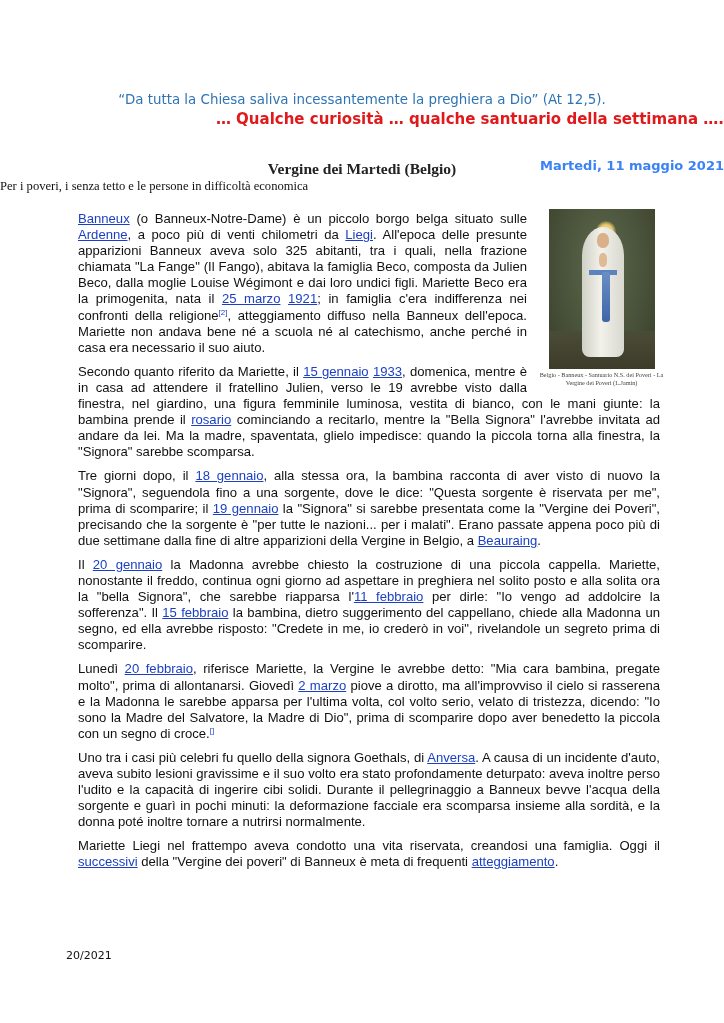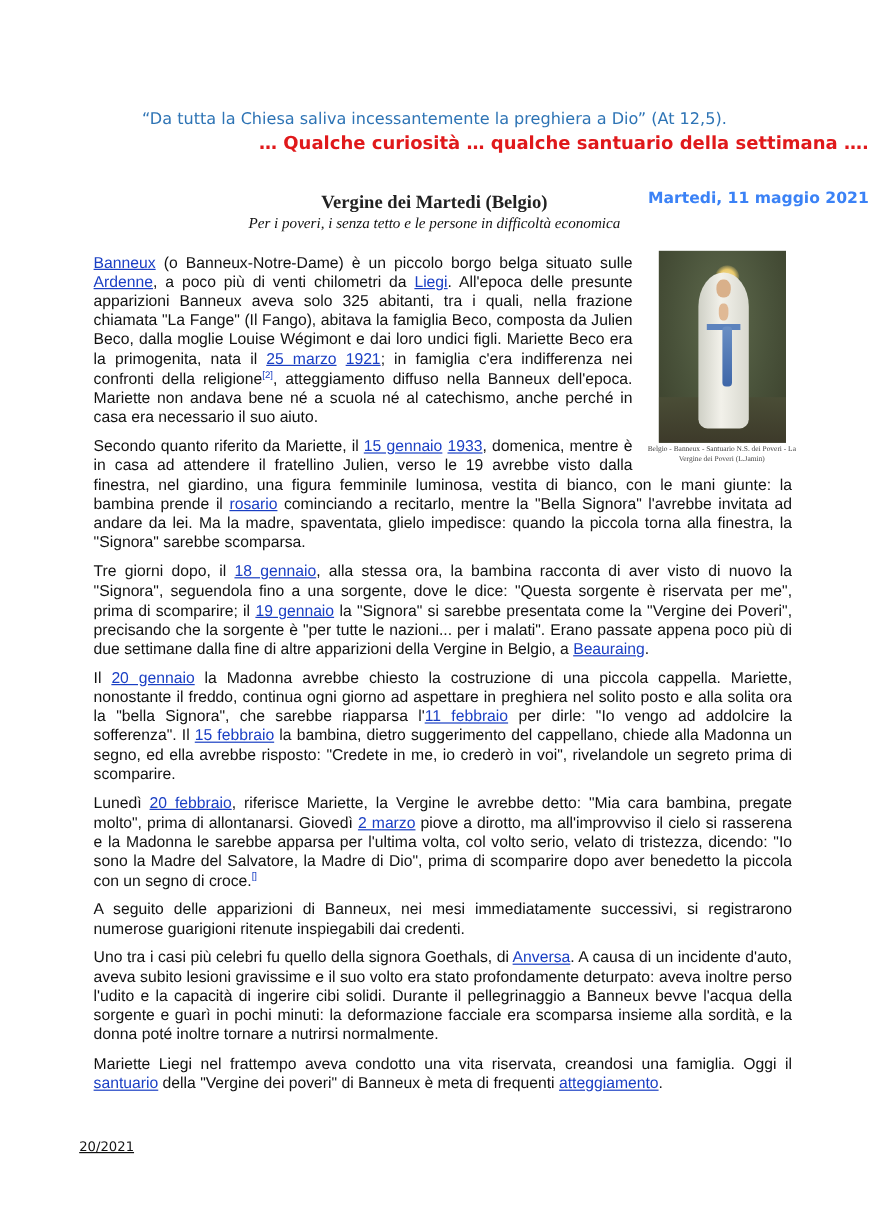--- a/index.html
+++ b/index.html
@@ -18,22 +18,22 @@
   }
   .date {
     position: absolute; left: 0; width: 724px; top: 143px; text-align: right;
     font-family: "DejaVu Sans", sans-serif; font-weight: bold; font-size: 13px; color: #3b82f6; margin-top: 15px;
   }
   .title {
     position: absolute; left: 0; width: 724px; top: 160px; text-align: center;
     font-family: "Liberation Serif", serif; font-weight: bold; font-size: 15.5px; color: #222;
   }
   .subtitle {
-    position: absolute; left: 0; width: 724px; top: 179px; text-align: center;
-    font-family: "Liberation Serif", serif; font-style: italic; font-size: 12.6px; color: #111;
+    position: absolute; left: 0; width: 724px; top: 179px; 
+    font-family: "Liberation Serif", serif; font-size: 12.6px; color: #111;
   }
   .body {
     position: absolute; left: 66px; top: 211px; width: 594px;
     font-family: "Liberation Sans", sans-serif; font-size: 13.1px; line-height: 16.1px;
     color: #111; text-align: justify;
   }
   .body p { margin: 0 0 8px 12px; }
   .body a { color: #1a3fc4; text-decoration: underline; }
   .body sup { font-size: 8px; line-height: 0; vertical-align: super; color: #1a3fc4; }
   .figure {
@@ -57,21 +57,21 @@
     background: #e0b995; }
   .img .sash { position: absolute; left: 53px; top: 63px; width: 8px; height: 50px;
     background: linear-gradient(#6a8fc4, #3e66a8); border-radius: 3px; }
   .img .belt { position: absolute; left: 40px; top: 61px; width: 28px; height: 5px; background: #5d83bd; }
   .caption {
     font-family: "Liberation Serif", serif; font-size: 6.2px; line-height: 7.5px; color: #444;
     margin-top: 2px;
   }
   .footer {
     position: absolute; left: 66px; top: 949px;
-    font-family: "DejaVu Sans", sans-serif; font-size: 11px; color: #111; text-decoration: underline;
+    font-family: "DejaVu Sans", sans-serif; font-size: 11px; color: #111;
   }
 </style>
 </head>
 <body>
 
 <div class="page">
   <div class="hdr1">“Da tutta la Chiesa saliva incessantemente la preghiera a Dio” (At 12,5).</div>
   <div class="hdr2">… Qualche curiosità … qualche santuario della settimana ….</div>
   <div class="date">Martedi, 11 maggio 2021</div>
   <div class="title">Vergine dei Martedi (Belgio)</div>
@@ -89,20 +89,19 @@
         <div class="sash"></div>
       </div>
       <div class="caption">Belgio - Banneux - Santuario N.S. dei Poveri - La Vergine dei Poveri (L.Jamin)</div>
     </div>
     <div id="paras">
         <p><a href="#">Banneux</a><span> (o Banneux-Notre-Dame) è un piccolo borgo belga situato sulle </span><a href="#">Ardenne</a><span>, a poco più di venti chilometri da </span><a href="#">Liegi</a><span>. All'epoca delle presunte apparizioni Banneux aveva solo 325 abitanti, tra i quali, nella frazione chiamata "La Fange" (Il Fango), abitava la famiglia Beco, composta da Julien Beco, dalla moglie Louise Wégimont e dai loro undici figli. Mariette Beco era la primogenita, nata il </span><a href="#">25 marzo</a><span> </span><a href="#">1921</a><span>; in famiglia c'era indifferenza nei confronti della religione</span><sup>[2]</sup><span>, atteggiamento diffuso nella Banneux dell'epoca. Mariette non andava bene né a scuola né al catechismo, anche perché in casa era necessario il suo aiuto.</span></p>
         <p><span>Secondo quanto riferito da Mariette, il </span><a href="#">15 gennaio</a><span> </span><a href="#">1933</a><span>, domenica, mentre è in casa ad attendere il fratellino Julien, verso le 19 avrebbe visto dalla finestra, nel giardino, una figura femminile luminosa, vestita di bianco, con le mani giunte: la bambina prende il </span><a href="#">rosario</a><span> cominciando a recitarlo, mentre la "Bella Signora" l'avrebbe invitata ad andare da lei. Ma la madre, spaventata, glielo impedisce: quando la piccola torna alla finestra, la "Signora" sarebbe scomparsa.</span></p>
         <p><span>Tre giorni dopo, il </span><a href="#">18 gennaio</a><span>, alla stessa ora, la bambina racconta di aver visto di nuovo la "Signora", seguendola fino a una sorgente, dove le dice: "Questa sorgente è riservata per me", prima di scomparire; il </span><a href="#">19 gennaio</a><span> la "Signora" si sarebbe presentata come la "Vergine dei Poveri", precisando che la sorgente è "per tutte le nazioni... per i malati". Erano passate appena poco più di due settimane dalla fine di altre apparizioni della Vergine in Belgio, a </span><a href="#">Beauraing</a><span>.</span></p>
         <p><span>Il </span><a href="#">20 gennaio</a><span> la Madonna avrebbe chiesto la costruzione di una piccola cappella. Mariette, nonostante il freddo, continua ogni giorno ad aspettare in preghiera nel solito posto e alla solita ora la "bella Signora", che sarebbe riapparsa l'</span><a href="#">11 febbraio</a><span> per dirle: "Io vengo ad addolcire la sofferenza". Il </span><a href="#">15 febbraio</a><span> la bambina, dietro suggerimento del cappellano, chiede alla Madonna un segno, ed ella avrebbe risposto: "Credete in me, io crederò in voi", rivelandole un segreto prima di scomparire.</span></p>
         <p><span>Lunedì </span><a href="#">20 febbraio</a><span>, riferisce Mariette, la Vergine le avrebbe detto: "Mia cara bambina, pregate molto", prima di allontanarsi. Giovedì </span><a href="#">2 marzo</a><span> piove a dirotto, ma all'improvviso il cielo si rasserena e la Madonna le sarebbe apparsa per l'ultima volta, col volto serio, velato di tristezza, dicendo: "Io sono la Madre del Salvatore, la Madre di Dio", prima di scomparire dopo aver benedetto la piccola con un segno di croce.</span><sup>[]</sup></p>
-        <p><span>A seguito delle apparizioni di Banneux, nei mesi immediatamente successivi, si registrarono numerose guarigioni ritenute inspiegabili dai credenti.</span></p>
         <p><span>Uno tra i casi più celebri fu quello della signora Goethals, di </span><a href="#">Anversa</a><span>. A causa di un incidente d'auto, aveva subito lesioni gravissime e il suo volto era stato profondamente deturpato: aveva inoltre perso l'udito e la capacità di ingerire cibi solidi. Durante il pellegrinaggio a Banneux bevve l'acqua della sorgente e guarì in pochi minuti: la deformazione facciale era scomparsa insieme alla sordità, e la donna poté inoltre tornare a nutrirsi normalmente.</span></p>
-        <p><span>Mariette Liegi nel frattempo aveva condotto una vita riservata, creandosi una famiglia. Oggi il </span><a href="#">santuario</a><span> della "Vergine dei poveri" di Banneux è meta di frequenti </span><a href="#">atteggiamento</a><span>.</span></p>
+        <p><span>Mariette Liegi nel frattempo aveva condotto una vita riservata, creandosi una famiglia. Oggi il </span><a href="#">successivi</a><span> della "Vergine dei poveri" di Banneux è meta di frequenti </span><a href="#">atteggiamento</a><span>.</span></p>
       </div>
   </div>
 
   <div class="footer">20/2021</div>
 </div>
 
 </body></html>

